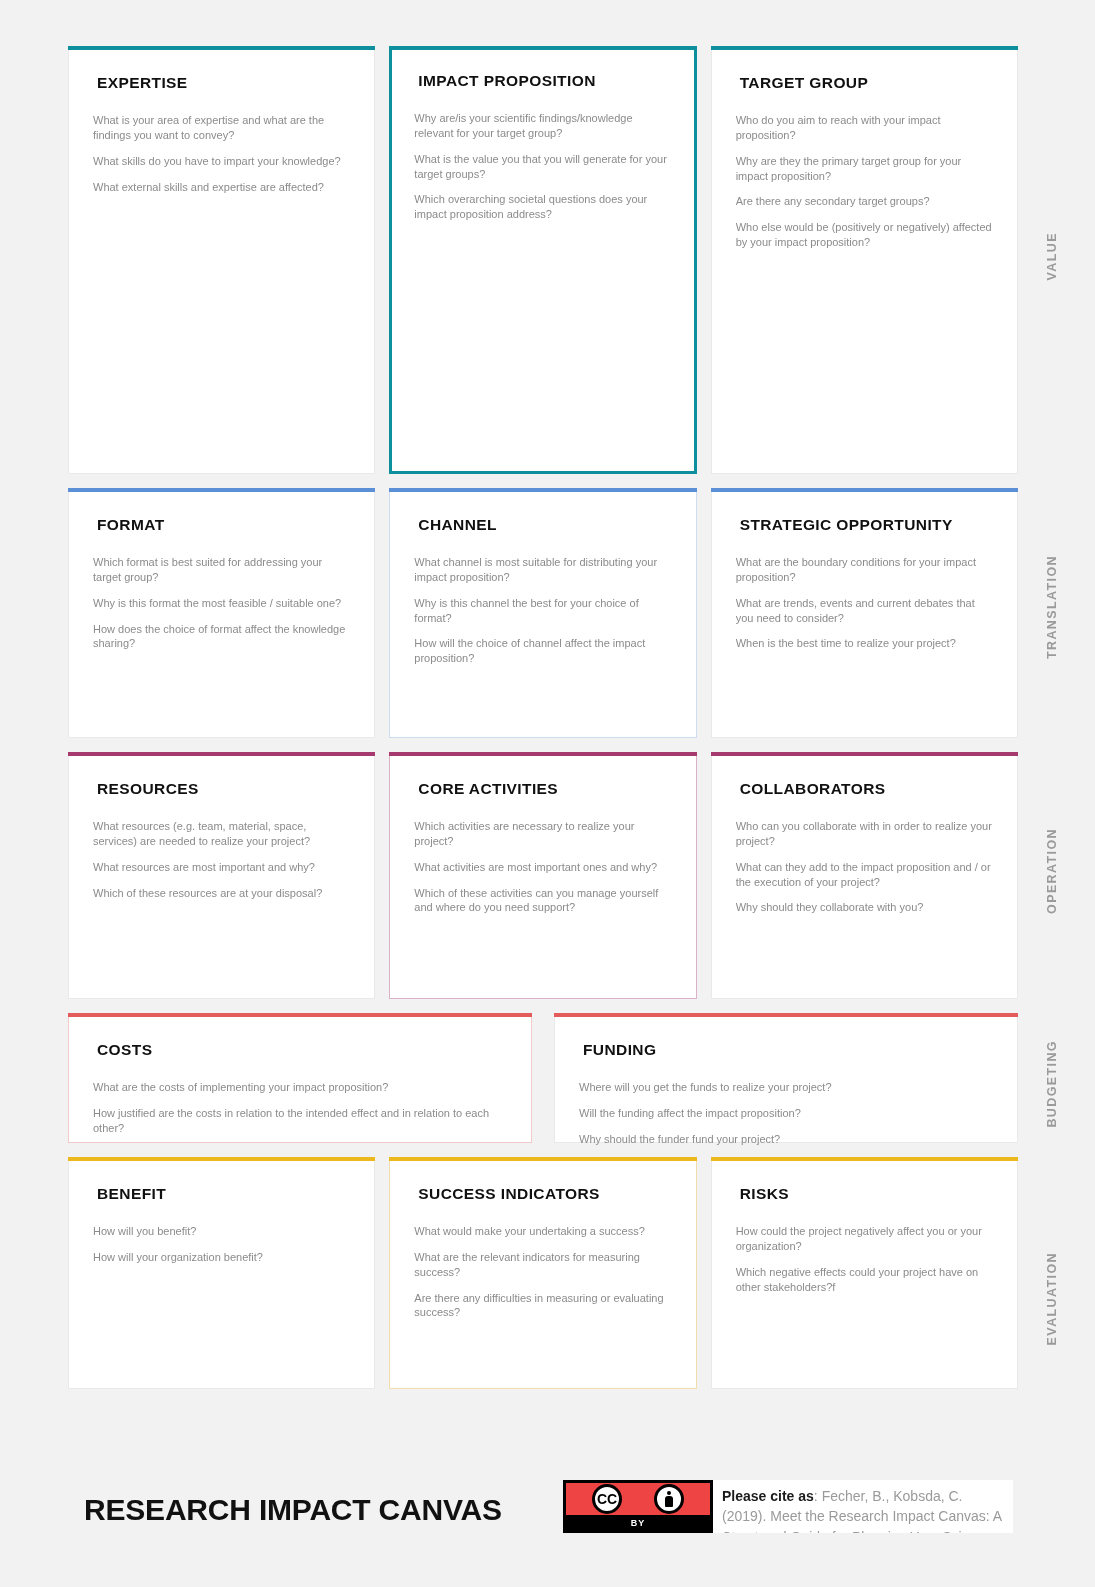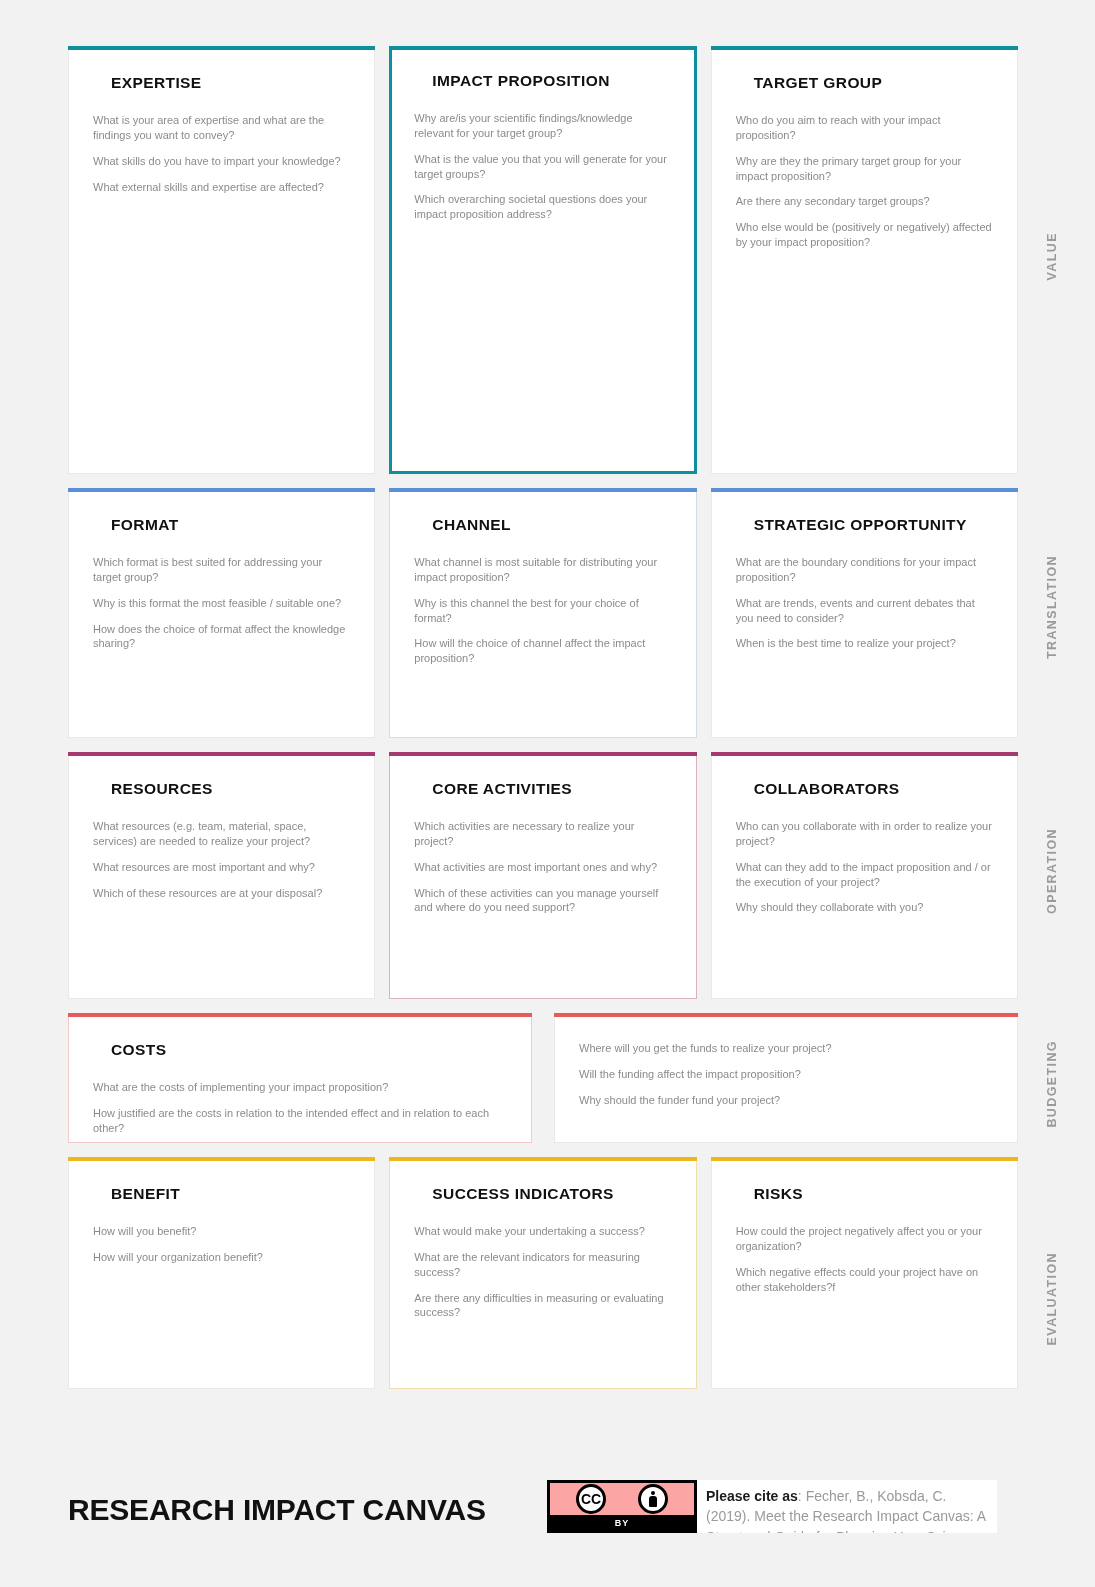--- a/index.html
+++ b/index.html
@@ -54,21 +54,21 @@
   }
   .card.outlined {
     border: 1px solid transparent;
     border-top: none;
   }
   .card-title {
     font-size: 15.5px;
     font-weight: bold;
     letter-spacing: 0.4px;
     color: #101010;
-    margin: 0 0 22px 18px;
+    margin: 0 0 22px 4px;
     line-height: 1.1;
   }
   .card-questions {
     margin: 0;
     padding: 0;
     list-style: none;
   }
   .card-questions li {
     color: #8b8b8b;
     font-size: 11px;
@@ -95,21 +95,21 @@
     letter-spacing: 1.4px;
     color: #9a9a9a;
     writing-mode: vertical-rl;
     transform: rotate(180deg);
     white-space: nowrap;
   }
 
   
   .footer {
     position: absolute;
-    left: 68px;
+    left: 84px;
     top: 1480px;
     width: 950px;
     height: 60px;
     display: flex;
     align-items: center;
   }
   .footer-title {
     font-size: 30px;
     font-weight: bold;
     letter-spacing: -0.2px;
@@ -120,21 +120,21 @@
     position: absolute;
     left: 479px;
     top: 0;
     display: flex;
     align-items: stretch;
     height: 56px;
   }
   .cc-badge {
     width: 150px;
     height: 53px;
-    background: #fca5a5;
+    background: #ef4444;
     border: 3px solid #000000;
     box-sizing: border-box;
     display: flex;
     flex-direction: column;
     position: relative;
     overflow: hidden;
   }
   .cc-top {
     flex: 1 1 auto;
     display: flex;
@@ -320,20 +320,21 @@
         <div class="accent" style="background:#e35b5b"></div>
         <h2 class="card-title">COSTS</h2>
         <ul class="card-questions">
           <li>What are the costs of implementing your impact proposition?</li>
           <li>How justified are  the costs in relation to the intended effect and in relation to each other?</li>
         </ul>
       </div>
 
       <div class="card h-budget" style="margin-left:8px;">
         <div class="accent" style="background:#e35b5b"></div>
+        <h2 class="card-title">FUNDING</h2>
         <ul class="card-questions">
           <li>Where will you get the funds to realize your project?</li>
           <li>Will the funding affect the impact proposition?</li>
           <li>Why should the funder fund your project?</li>
         </ul>
       </div>
     </div>
 
     <div class="row row-thirds">
 

